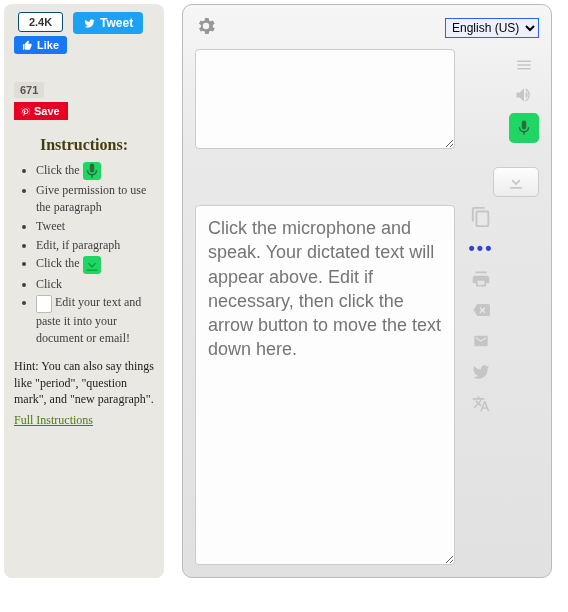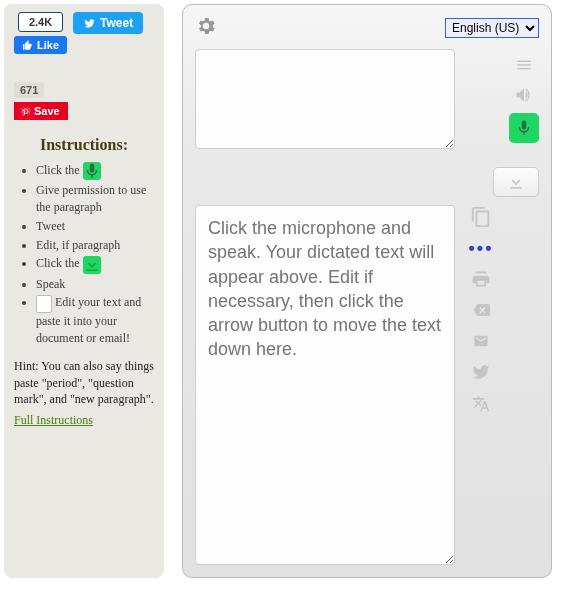--- a/index.html
+++ b/index.html
@@ -303,24 +303,24 @@
     <ul class="instr-list">
       <li><span>Click the </span><span class="inline-icon inline-mic"><svg width="18" height="18" viewBox="0 0 24 24">
               <path fill="#286e3c" d="M12 14a3 3 0 003-3V5a3 3 0 00-6 0v6a3 3 0 003 3zm5-3a5 5 0 01-10 0H5a7 7 0 006 6.92V21h2v-3.08A7 7 0 0019 11h-2z"></path>
             </svg></span></li>
       <li>Give permission to use the paragraph</li>
       <li>Tweet</li>
       <li>Edit, if paragraph</li>
       <li><span>Click the </span><span class="inline-icon inline-down"><svg width="18" height="18" viewBox="0 0 24 24">
               <path fill="#0a3" d="M12 3v10l4-4 1.4 1.4L12 16 6.6 10.4 8 9l4 4V3h0zM5 18h14v2H5z"></path>
             </svg></span></li>
-      <li>Speak</li>
+      <li>Click</li>
       <li><span class="inline-icon inline-clip"></span><span> Edit your text and paste it into your document or email!</span></li>
     </ul>
-    <div class="hint">Hint: You can also say things paste "period", "question mark", and "new paragraph".</div>
+    <div class="hint">Hint: You can also say things like "period", "question mark", and "new paragraph".</div>
     <a href="#" class="full-link">Full Instructions</a>
   </div>
 
   <div class="main">
     <div class="topbar">
       <div class="gear">
         <svg width="22" height="22" viewBox="0 0 24 24">
             <path fill="#989898" d="M19.4 13l.1-1-.1-1 2.1-1.6-2-3.5-2.5 1a7 7 0 00-1.7-1l-.4-2.6h-4l-.4 2.6a7 7 0 00-1.7 1l-2.5-1-2 3.5L6.5 11l-.1 1 .1 1-2.1 1.6 2 3.5 2.5-1a7 7 0 001.7 1l.4 2.6h4l.4-2.6a7 7 0 001.7-1l2.5 1 2-3.5L19.4 13zM12 15.5A3.5 3.5 0 1115.5 12 3.5 3.5 0 0112 15.5z"></path>
           </svg>
       </div>

